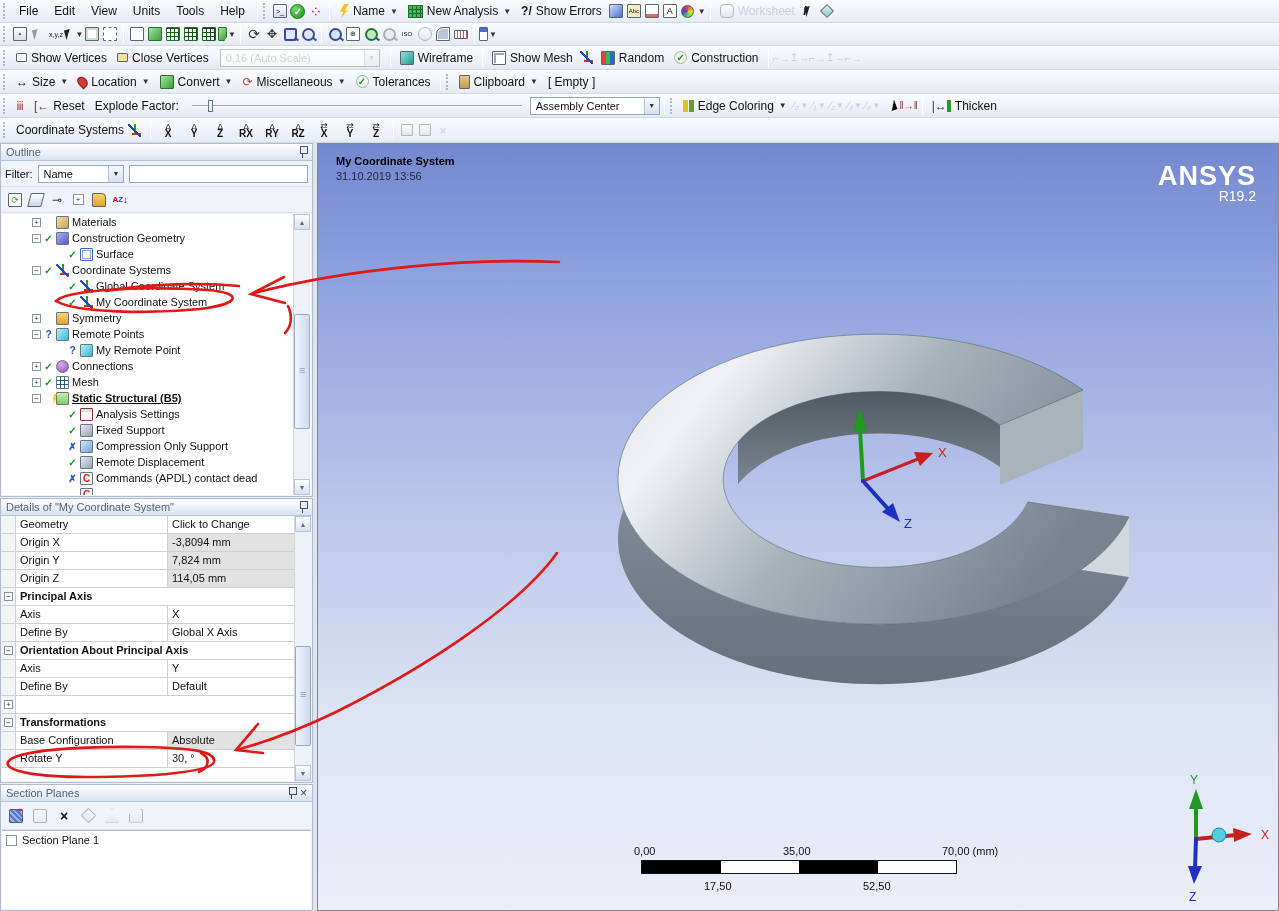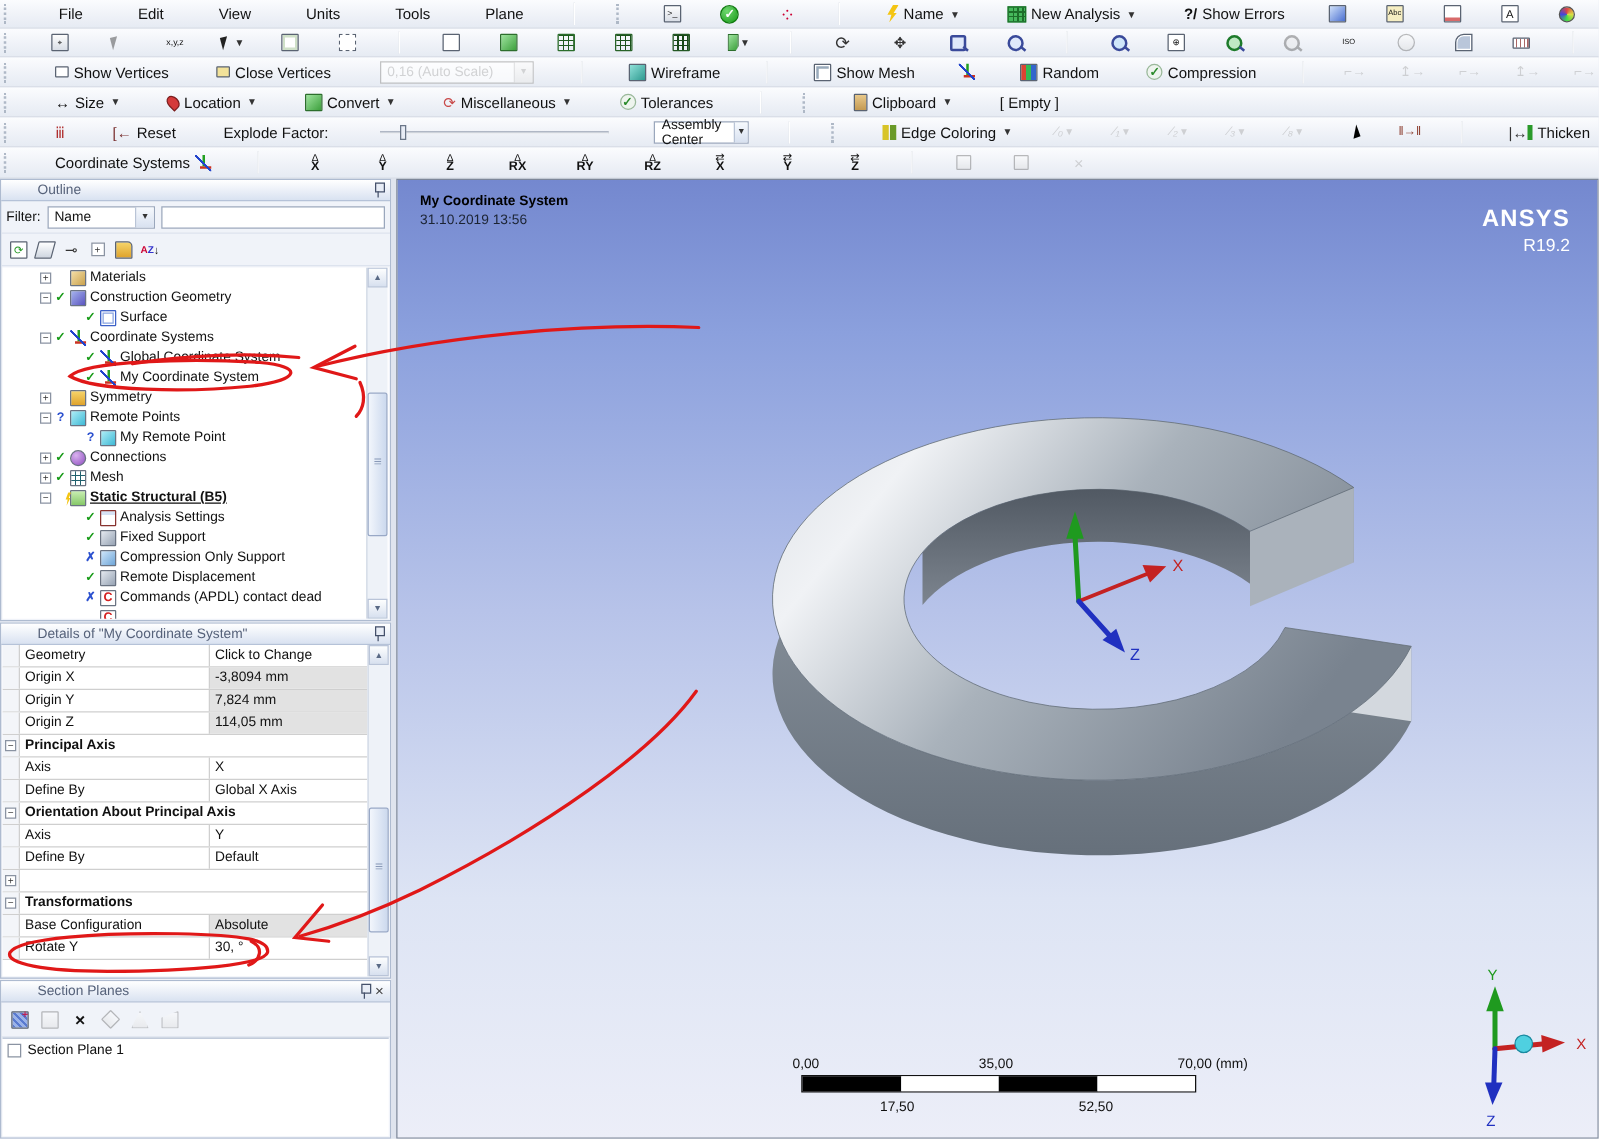--- a/index.html
+++ b/index.html
@@ -3,21 +3,21 @@
 <meta charset="utf-8">
 <style>
   * { box-sizing: border-box; margin:0; padding:0; }
   html,body { width:1279px; height:911px; overflow:hidden; }
   body { font-family:"Liberation Sans", sans-serif; font-size:11px; color:#111;
          background:#eef1f7; position:relative; }
 
   
   .bar { position:absolute; left:0; width:1279px; display:flex; align-items:center;
          background:linear-gradient(#fbfcfe,#eef1f7 60%,#e6ebf3);
-         border-bottom:1px solid #d3d9e3; padding:0 2px;gap:28px; }
+         border-bottom:1px solid #d3d9e3; padding:0 2px; }
   .grip { width:5px; height:16px; margin:0 3px 0 1px;
           border-left:2px dotted #aeb8c6; flex:none; }
   .vsep { width:1px; height:18px; background:#c2c9d4; border-right:1px solid #ffffff;
           margin:0 4px; flex:none; }
   .mi { padding:3px 8px; font-size:12px; }
   .tbtn { display:flex; align-items:center; gap:4px; padding:2px 4px; font-size:12px;
           border:1px solid transparent; border-radius:2px; white-space:nowrap; }
   .ti { width:18px; height:17px; flex:none; display:flex; align-items:center;
         justify-content:center; font-size:10px; position:relative; }
   .dd { font-size:8px; color:#333; margin-left:1px; }
@@ -46,21 +46,21 @@
   .pin:before { content:""; position:absolute; top:0; left:1px; width:6px; height:6px;
                 background:#e8edf6; border:1px solid #44506a; }
   .pin:after { content:""; position:absolute; top:7px; left:3px; width:1px; height:5px; background:#44506a; }
 
   
   .panel { position:absolute; left:0; width:313px; background:#f0f3f9;
            border:1px solid #aebbd0; }
   .phead { height:17px; display:flex; align-items:center; padding:0 5px; gap:4px;
            background:linear-gradient(#ffffff,#d9e2f1); border-bottom:1px solid #b5c2d8;
            color:#56627a; font-size:11px; }
-  .phead .title { flex:1;margin-left:24px; }
+  .phead .title { flex:1; }
 
   
   .filterrow { height:26px; display:flex; align-items:center; gap:5px; padding:0 4px;
                border-bottom:1px solid #dde3ee; }
   .combo { display:flex; align-items:center; background:#fff; border:1px solid #9aa7bc;
            height:18px; padding-left:5px; }
   .combo .cdd { width:15px; height:16px; margin-left:auto; display:flex; align-items:center;
                 justify-content:center; background:linear-gradient(#f6f9fd,#d8e1f0);
                 border-left:1px solid #b9c4d6; font-size:7px; color:#333; }
   .otb { height:26px; display:flex; align-items:center; gap:3px; padding:0 5px;
@@ -131,21 +131,21 @@
   .sprow { display:flex; align-items:center; gap:5px; padding:3px 4px; }
   .cb { width:11px; height:11px; border:1px solid #8a93a2; background:#fff; flex:none; }
 
   
   #viewport { position:absolute; left:317px; top:143px; width:962px; height:768px;
               background:linear-gradient(#7488cf 0%, #8ba0dd 16%, #b7c3e9 45%, #dde4f4 75%, #eceef8 100%);
               border:1px solid #7d8799; overflow:hidden; }
   .vp-label { position:absolute; left:18px; top:11px; font-weight:bold; font-size:11px; color:#000; }
   .vp-date  { position:absolute; left:18px; top:26px; font-size:11px; color:#1c2433; }
   .brand { position:absolute; right:22px; top:20px; text-align:right; color:#fff; }
-  .brand .b1 { font-size:19px; font-weight:bold; letter-spacing:1px; line-height:24px; }
+  .brand .b1 { font-size:27px; font-weight:bold; letter-spacing:1px; line-height:24px; }
   .brand .b2 { font-size:14px; }
   #modelsvg { position:absolute; left:0; top:0; }
 
   
   .ruler { position:absolute; left:323px; top:716px; width:316px; height:14px;
            border:1px solid #111; display:flex; }
   .ruler div { height:100%; }
   .rl { position:absolute; font-size:11px; color:#101010; }
 
   #overlay { position:absolute; left:0; top:0; z-index:60; pointer-events:none; }
@@ -154,21 +154,21 @@
 </head>
 <body>
 
 <div class="bar" style="top:0;height:23px;">
   <div class="grip"></div>
   <div class="mi">File</div>
   <div class="mi">Edit</div>
   <div class="mi">View</div>
   <div class="mi">Units</div>
   <div class="mi">Tools</div>
-  <div class="mi">Plane</div>
+  <div class="mi">Help</div>
   <div class="vsep"></div>
     <div class="grip"></div>
   <div class="ti">
       <span class="shape" style="font-size:7px;display:flex;align-items:center;justify-content:center;">&gt;_</span>
     </div>
   <div class="ti">
       <span class="circ-green">✓</span>
     </div>
   <div class="ti">
       <span style="color:#c03;font-weight:bold;">⁘</span>
@@ -330,21 +330,21 @@
   </div>
   <div class="ti">
       <span class="ic-axes" style="width:13px;height:13px;display:block;"></span>
     </div>
   <div class="tbtn">
     <span class="shape" style="background:linear-gradient(90deg,#d43 0 33%,#3b5 33% 66%,#36c 66%);"></span>
     <span>Random</span>
   </div>
   <div class="tbtn">
     <span class="circ-green" style="width:13px;height:13px;background:#eef4ee;color:#2a8a2a;border-color:#9ab89a;">✓</span>
-    <span>Compression</span>
+    <span>Construction</span>
   </div>
   <div class="vsep"></div>
   <div class="ti gray">
       <span style="font-size:11px;">⌐→</span>
     </div>
   <div class="ti gray">
       <span style="font-size:11px;">↥→</span>
     </div>
   <div class="ti gray">
       <span style="font-size:11px;">⌐→</span>

